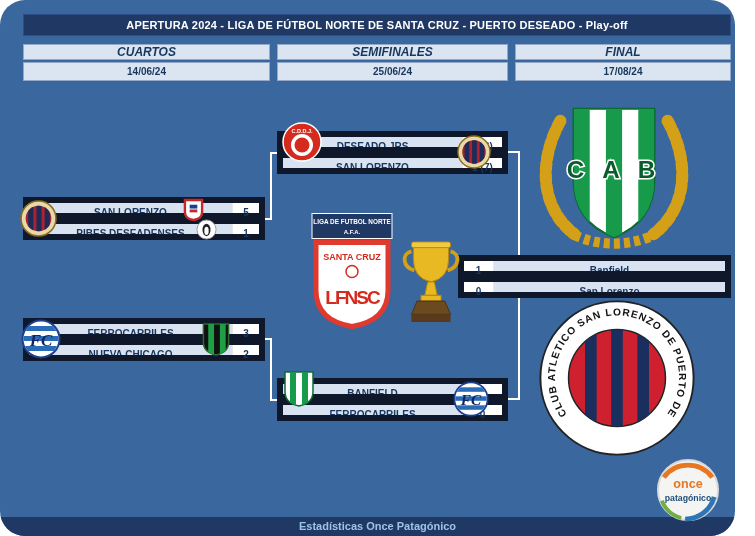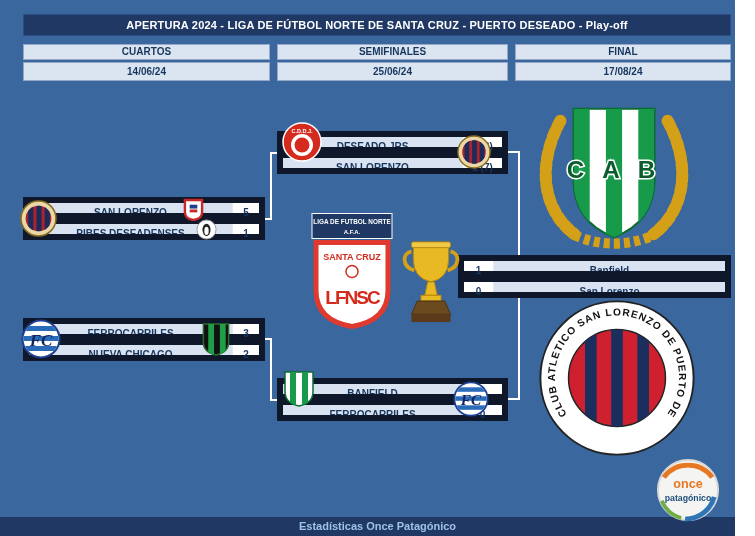--- a/index.html
+++ b/index.html
@@ -1,25 +1,25 @@
 <!DOCTYPE html>
 <html><head>
 <meta charset="utf-8">
 <style>
   * { margin:0; padding:0; box-sizing:border-box; }
   html,body { width:755px; height:536px; font-family:"Liberation Sans", sans-serif; }
-  .canvas { position:relative; width:735px; height:536px; background:#39679e; overflow:hidden; }
+  .canvas { position:relative; width:735px; height:536px; background:#39679e; overflow:hidden;border-radius:25px; }
 
   .title-bar { position:absolute; left:23px; top:14px; width:708px; height:22px;
     background:#1f3864; color:#ffffff; font-size:11px; font-weight:bold;
     text-align:center; line-height:21px; border:1px solid #2e4d85; letter-spacing:.2px; }
 
   .colhead, .coldate { position:absolute; background:#dbe5f1; color:#17365d; font-weight:bold;
     text-align:center; border:1px solid #93a9c7; }
-  .colhead { top:44px; height:16px; font-size:10px; line-height:14px; }
+  .colhead { top:44px; height:16px; font-size:12px; line-height:14px;font-style:italic; }
   .coldate { top:62px; height:19px; font-size:10px; line-height:17px; }
 
   .match { position:absolute; z-index:1; }
   .mrow { display:flex; height:22px; border:6px solid #0f172a; background:#d9e2f0; }
   .mrow + .mrow { margin-top:-1px; }
   .mname { flex:1; color:#17365d; font-size:10px; font-weight:bold; text-align:center;
     line-height:20px; white-space:nowrap; overflow:hidden; }
   .mscore { width:27px; background:#ffffff; border-left:1px solid #e8e8e8; color:#17365d;
     font-size:10px; font-weight:bold; text-align:center; line-height:20px; }
   .sf .mscore { width:40px; }

